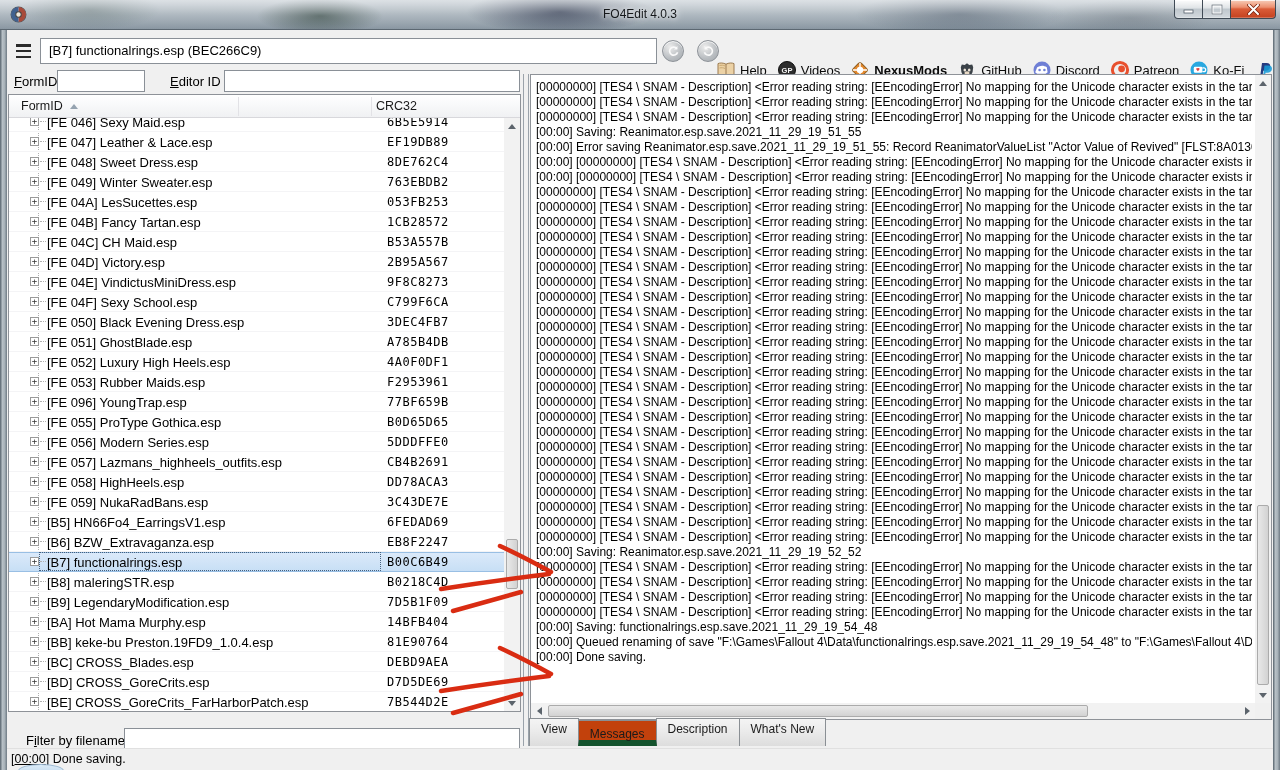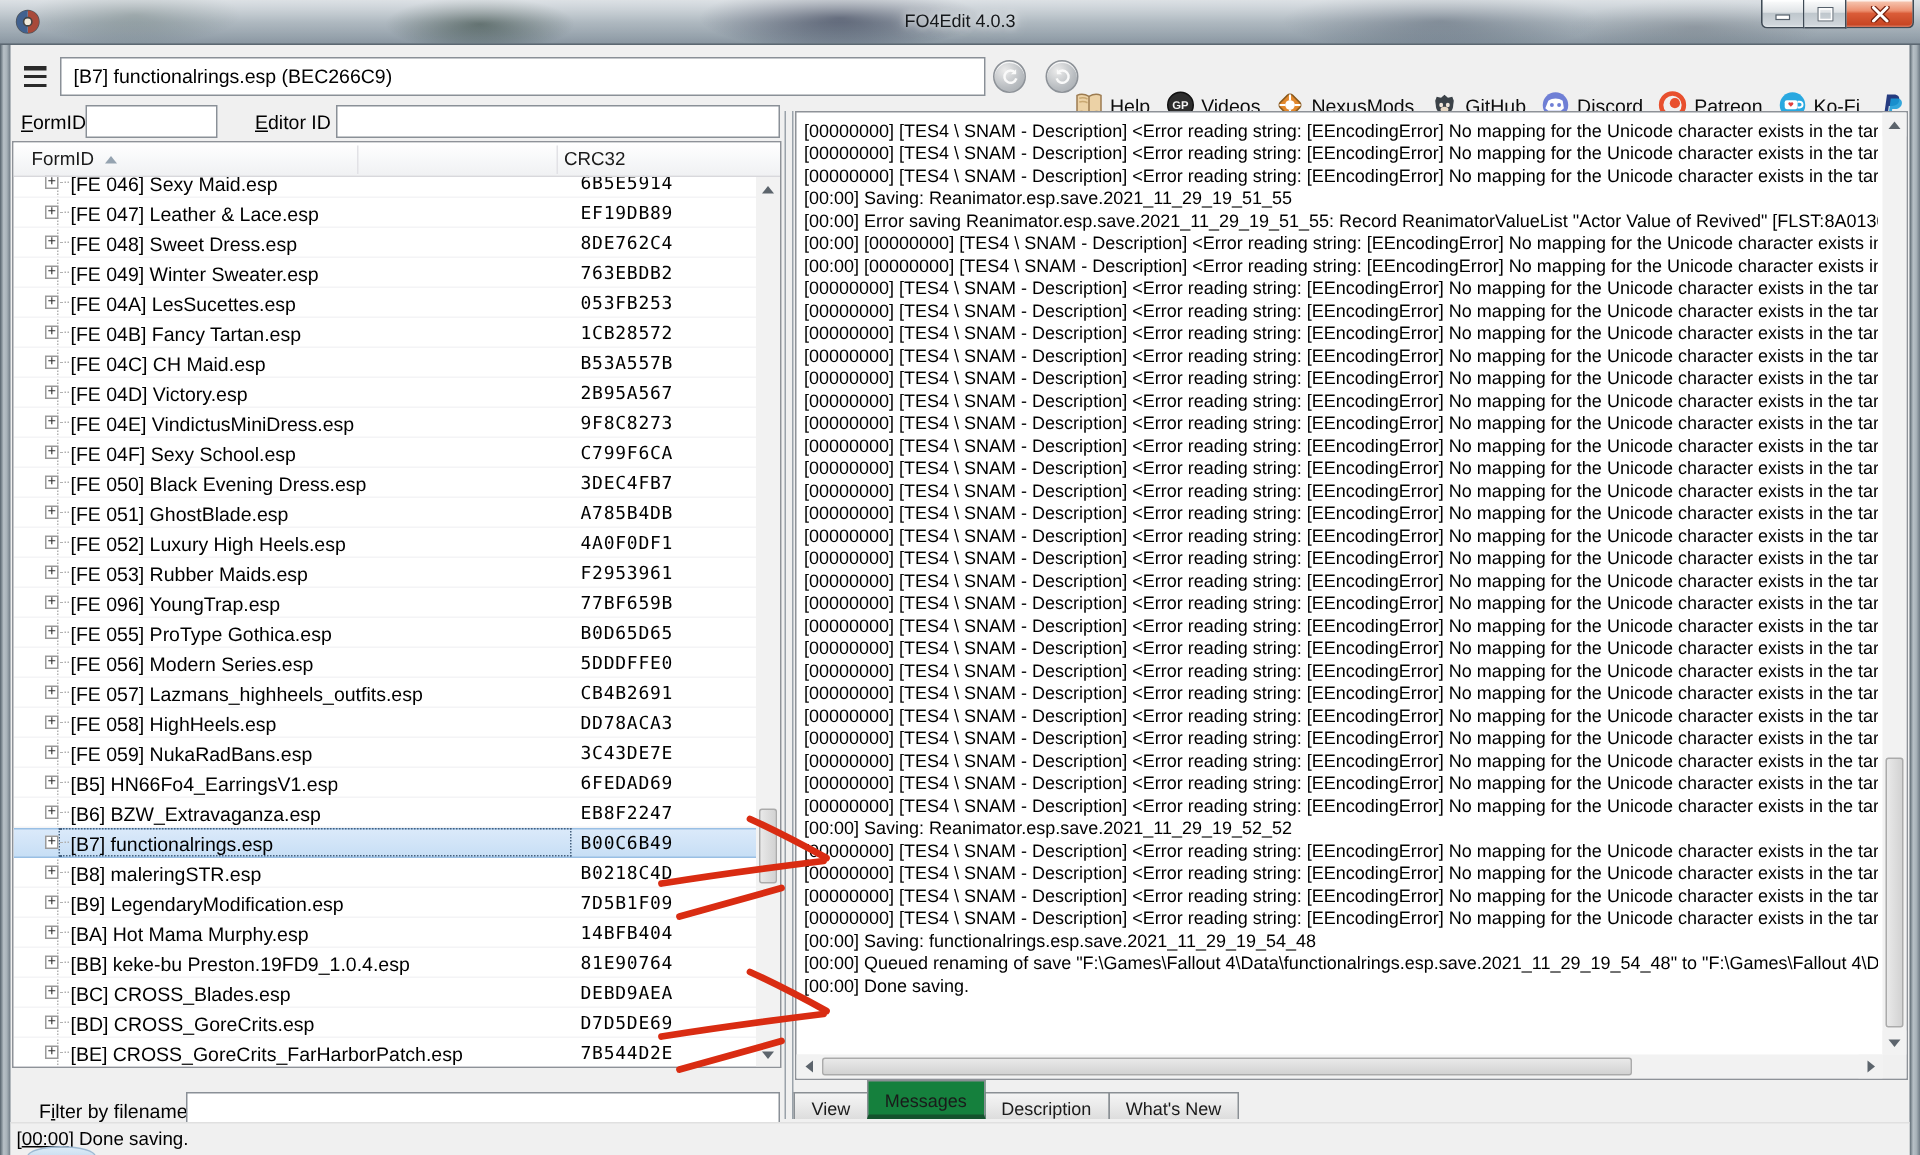--- a/index.html
+++ b/index.html
@@ -41,21 +41,21 @@
     font-size:13px;line-height:24px;padding-left:8px;color:#000;white-space:nowrap;overflow:hidden}
   .nav-circle{position:absolute;top:40px;width:22px;height:22px;border-radius:50%;border:1px solid #8d9298;
     background:radial-gradient(circle at 35% 30%,#ececec,#b9bdc1 60%,#a3a8ad);display:flex;align-items:center;justify-content:center;
     box-shadow:inset 0 1px 0 rgba(255,255,255,.8)}
   #nav-back{left:662px}#nav-forward{left:697px}
   #toolbar-links{position:absolute;left:716px;top:54px;width:558px;height:26px;display:flex;align-items:flex-end;gap:10px;overflow:hidden}
   .tb-link{display:flex;align-items:center;gap:4px;flex:0 0 auto}
   .tb-ico{width:20px;height:20px;display:inline-block}
   .tb-ico svg{width:20px;height:20px;display:block}
   .tb-lab{font-size:13px;color:#0b0b0b;white-space:nowrap}
-  .tb-link.brand .tb-lab{font-weight:normal;text-decoration:underline}
+  .tb-link.brand .tb-lab{font-weight:bold;text-decoration:underline}
 
   
   .fld-label{position:absolute;font-size:13px;color:#000}
   .mn-u{text-decoration:underline}
   .text-input{position:absolute;height:22px;background:#fff;border:1px solid #8a9097;font-size:13px;padding:0 4px;font-family:inherit}
   #formid-label{left:14px;top:74px}
   #formid-input{left:57px;top:70px;width:88px}
   #editorid-label{left:170px;top:74px}
   #editorid-input{left:224px;top:70px;width:296px}
 
@@ -101,23 +101,23 @@
   #log-lines{position:absolute;left:5px;top:5px;width:716px;height:618px;overflow:hidden}
   .log-line{height:15px;font-size:12px;line-height:15px;color:#000;white-space:pre;overflow:hidden}
   #log-vsb{left:724px;top:0;width:16px;height:628px}
   #log-vsb-thumb{left:726px;top:430px;width:12px;height:180px}
   #log-hsb{left:0;top:628px;width:724px;height:16px}
   #log-hsb-thumb{left:17px;top:630px;width:540px;height:12px}
   #log-corner{position:absolute;left:724px;top:628px;width:16px;height:16px;background:#f0f0f0}
 
   
   #tabs{position:absolute;left:529px;top:720px;height:26px;display:flex;align-items:flex-end}
-  .tab{height:18px;padding:0 11px;font-size:12px;line-height:21px;color:#1a1a1a;background:linear-gradient(180deg,#f4f4f4,#ebebeb 45%,#dddddd);
+  .tab{height:28px;padding:0 11px;font-size:12px;line-height:21px;color:#1a1a1a;background:linear-gradient(180deg,#f4f4f4,#ebebeb 45%,#dddddd);
     border:1px solid #8a8f94;border-bottom:none;margin-right:-1px}
-  .tab.active{height:26px;line-height:27px;background:#15803d;position:relative;z-index:2;border-bottom:3px solid #14532d}
+  .tab.active{height:26px;line-height:27px;background:#c2410c;position:relative;z-index:2;border-bottom:6px solid #14532d}
 
   
   #filter-label{left:26px;top:733px}
   #filter-input{left:124px;top:728px;width:396px}
   #status-bar{position:absolute;left:7px;top:748px;width:1266px;height:22px;background:#f0f0f0;border-top:1px solid #e0e0e0;
     font-size:12.5px;color:#000;line-height:20px;padding-left:4px}
   #status-artifact{position:absolute;left:18px;top:764px;width:46px;height:14px;border-radius:50%;
     background:linear-gradient(180deg,#dcebf7,#b9d3ea);border:1px solid #9db9d2}
 
   

